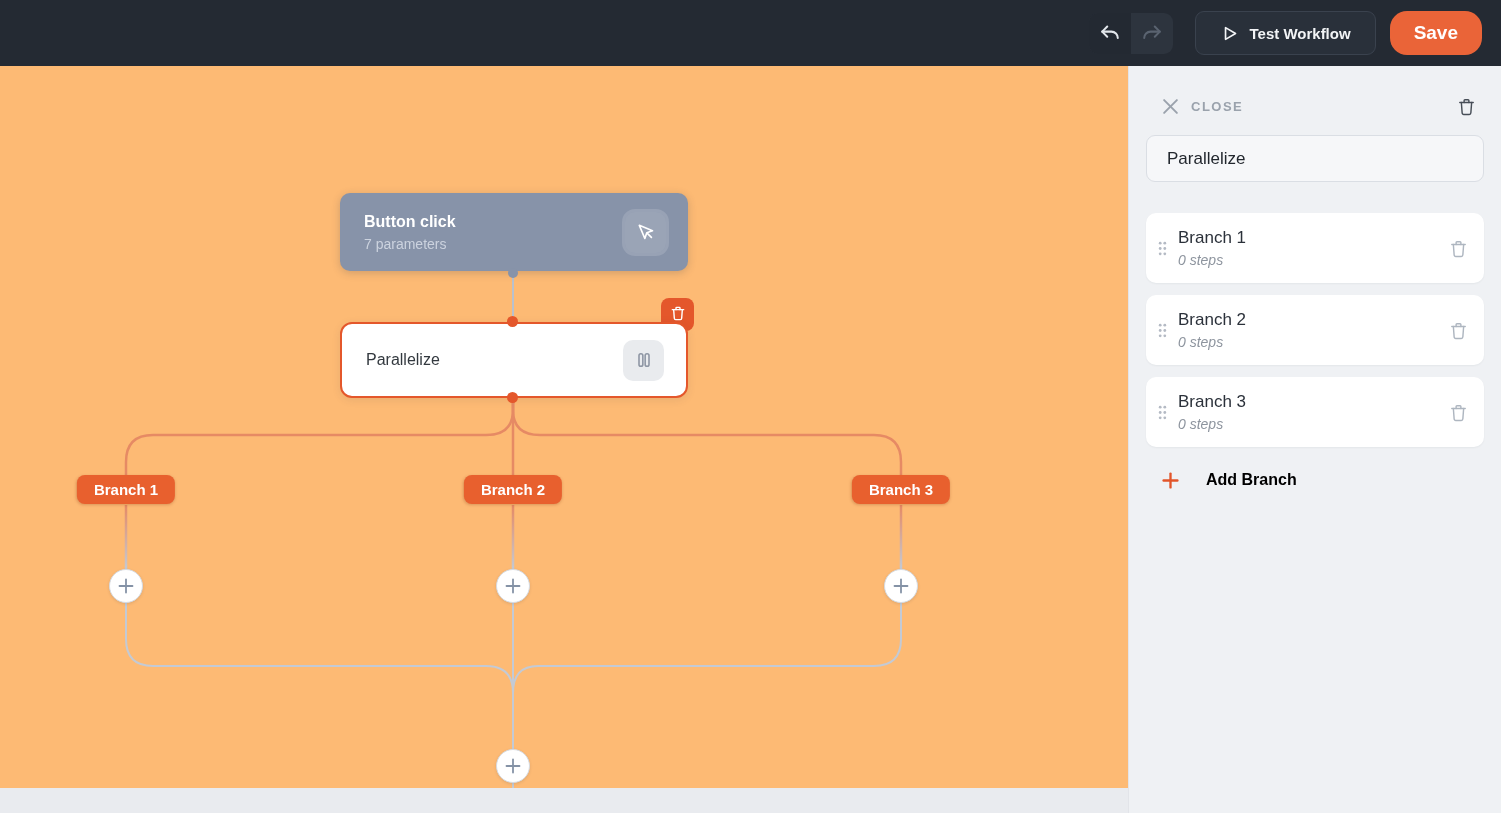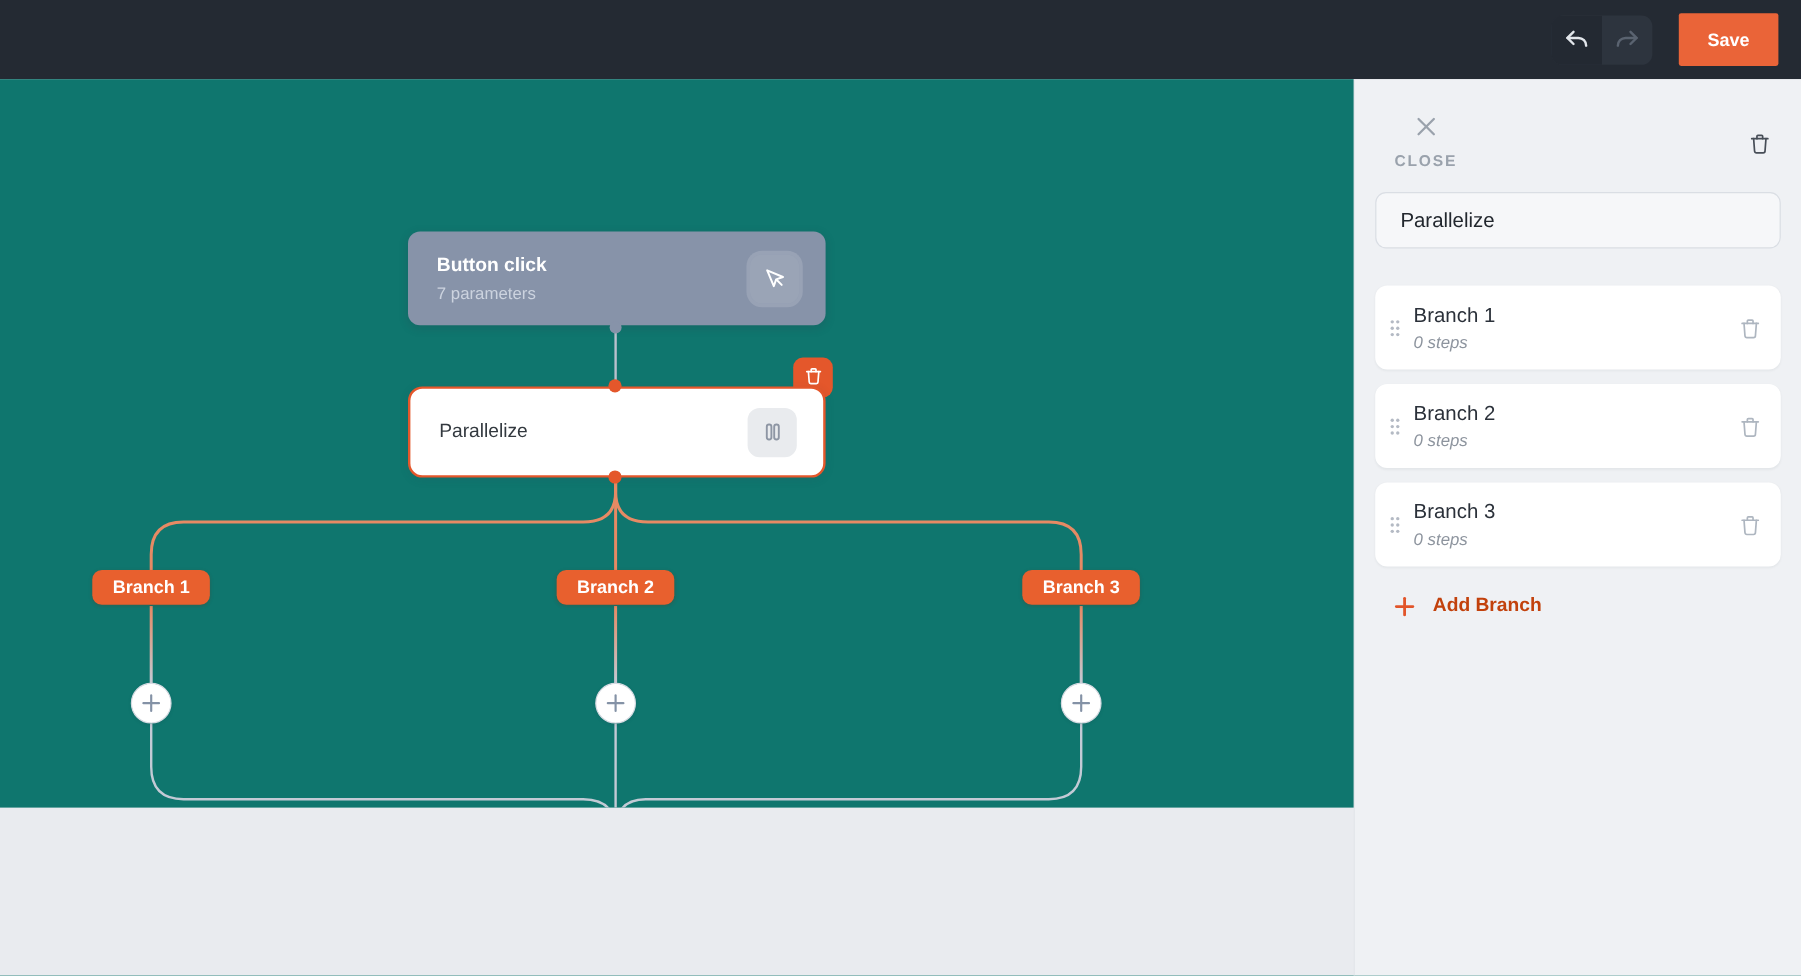--- a/index.html
+++ b/index.html
@@ -25,28 +25,28 @@
   }
   .ur-btn.undo { background:#232932; }
   .ur-btn.undo svg { stroke:#e2e6eb; }
   .ur-btn.redo svg { stroke:#5a6370; transform:scaleX(-1); }
   .test-btn {
     height:44px; display:flex; align-items:center; gap:11px;
     background:#29303a; border:1px solid #3a424e; border-radius:9px;
     padding:0 24px; color:#f2f4f6; font-size:15px; font-weight:700; cursor:pointer;
   }
   .save-btn {
-    height:44px; padding:0 24px; background:#ea6438; border:none; border-radius:2px;
-    color:#fff; font-size:15px; font-weight:700; cursor:pointer;
+    height:44px; padding:0 24px; background:#ea6438; border:none; border-radius:17px;
+    color:#fff; font-size:19px; font-weight:700; cursor:pointer;
   }
 
   
   .main { display:flex; height:747px; }
   .canvas {
-    position:relative; width:1128px; height:607px; background:#0f766e; overflow:hidden;
+    position:relative; width:1128px; height:722px; background:#fdba74; overflow:hidden;
   }
   .canvas svg.wires { position:absolute; left:0; top:0; pointer-events:none; }
 
   
   .node {
     position:absolute; border-radius:10px;
     display:flex; align-items:center; justify-content:space-between;
     padding:0 22px 0 24px;
   }
   .node-trigger {
@@ -101,21 +101,20 @@
     border-left:1px solid #e2e4e9; padding:31px 17px 0 17px;
   }
   .panel-head {
     display:flex; align-items:center; justify-content:space-between;
     padding:0 0 0 16px; margin-bottom:19px;
   }
   .close-btn {
     display:flex; align-items:center; gap:12px; background:none; border:none; cursor:pointer;
     color:#9aa2ac; font-size:13px; font-weight:700; letter-spacing:1.5px;
     font-family:"Liberation Sans", sans-serif;
-    flex-direction:column;
   }
   .panel-trash {
     background:none; border:none; cursor:pointer; margin-right:8px;
     display:flex; align-items:center;
   }
   .name-input {
     width:100%; height:47px; background:#f6f7f9; border:1px solid #dadee4;
     border-radius:9px; padding:0 20px; font-size:17px; color:#22272e;
     font-family:"Liberation Sans", sans-serif; margin-bottom:31px;
   }
@@ -123,23 +122,23 @@
     background:#fff; border-radius:10px; height:70px; margin-bottom:12px;
     display:flex; align-items:center; padding:0 16px 0 9px;
     box-shadow:0 1px 2px rgba(25,30,40,.05); cursor:pointer;
   }
   .drag-handle { width:14px; display:flex; justify-content:center; cursor:grab; }
   .branch-info { flex:1; padding-left:9px; }
   .branch-name { font-size:17px; color:#2b313a; margin-bottom:4px; }
   .branch-steps { font-size:14px; color:#8d949e;font-style:italic; }
   .card-trash { background:none; border:none; cursor:pointer; display:flex; align-items:center; }
   .add-branch {
-    display:flex; align-items:center; gap:15px; margin:24px 0 0 16px;
+    display:flex; align-items:center; gap:27px; margin:24px 0 0 16px;
     background:none; border:none; cursor:pointer;
-    color:#c2410c; font-size:16px; font-weight:700;
+    color:#000000; font-size:16px; font-weight:700;
     font-family:"Liberation Sans", sans-serif;
   }
 </style>
 </head>
 <body>
 
 <header class="topbar">
   <div class="undoredo">
     <button class="ur-btn undo">
       <svg width="22" height="22" viewBox="0 0 24 24" fill="none" stroke-width="2.2" stroke-linecap="round" stroke-linejoin="round">
@@ -147,20 +146,26 @@
           <path d="M3.5 10.5 H13.5 C17.5 10.5 20.5 13.5 20.5 17.5"></path>
       </svg>
     </button>
     <button class="ur-btn redo">
       <svg width="22" height="22" viewBox="0 0 24 24" fill="none" stroke-width="2.2" stroke-linecap="round" stroke-linejoin="round">
         <path d="M9 5 L3.5 10.5 L9 16"></path>
           <path d="M3.5 10.5 H13.5 C17.5 10.5 20.5 13.5 20.5 17.5"></path>
       </svg>
     </button>
   </div>
+  <button class="test-btn">
+    <svg width="19" height="19" viewBox="0 0 24 24" fill="none" stroke="#f2f4f6" stroke-width="2.1" stroke-linejoin="round">
+      <path d="M7 4.6 V19.4 L19.6 12 Z"></path>
+    </svg>
+    <span>Test Workflow</span>
+  </button>
   <button class="save-btn">Save</button>
 </header>
 
 <div class="main">
 
   <div class="canvas">
 
     <svg class="wires" width="1128" height="747" viewBox="0 0 1128 747">
       <defs>
         <linearGradient id="fadeGrad" gradientUnits="userSpaceOnUse" x1="0" y1="439" x2="0" y2="504">

